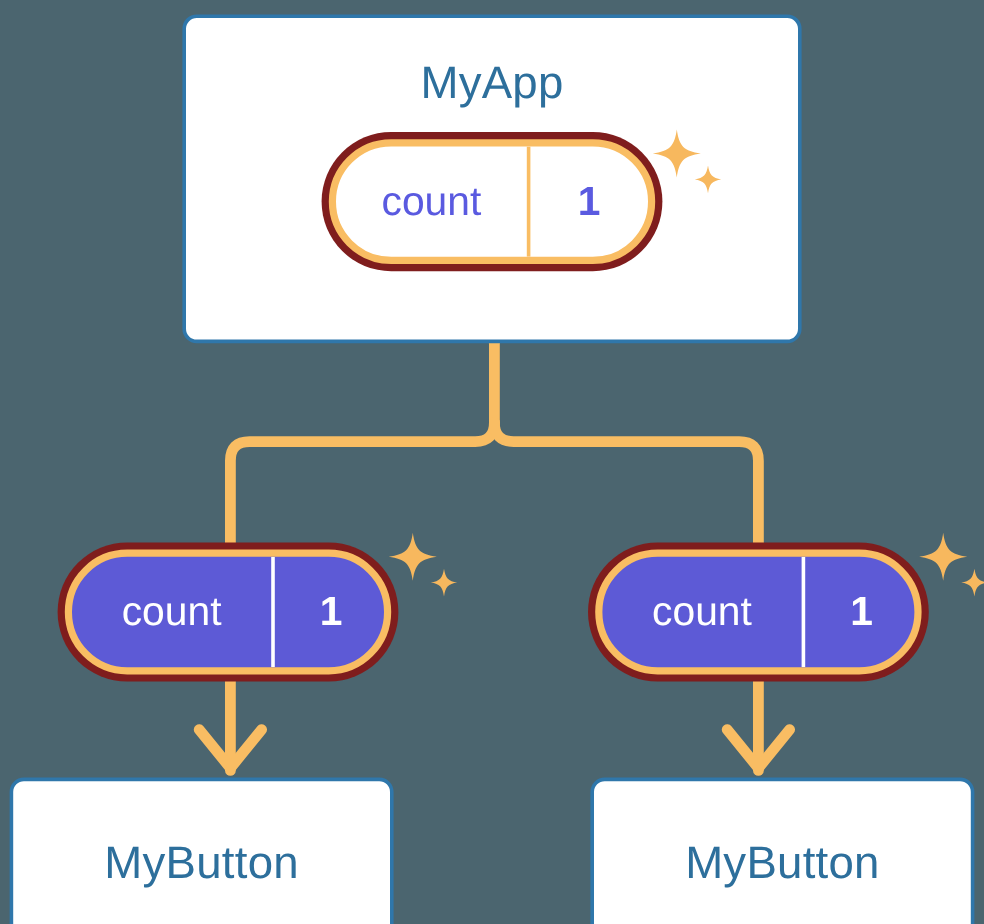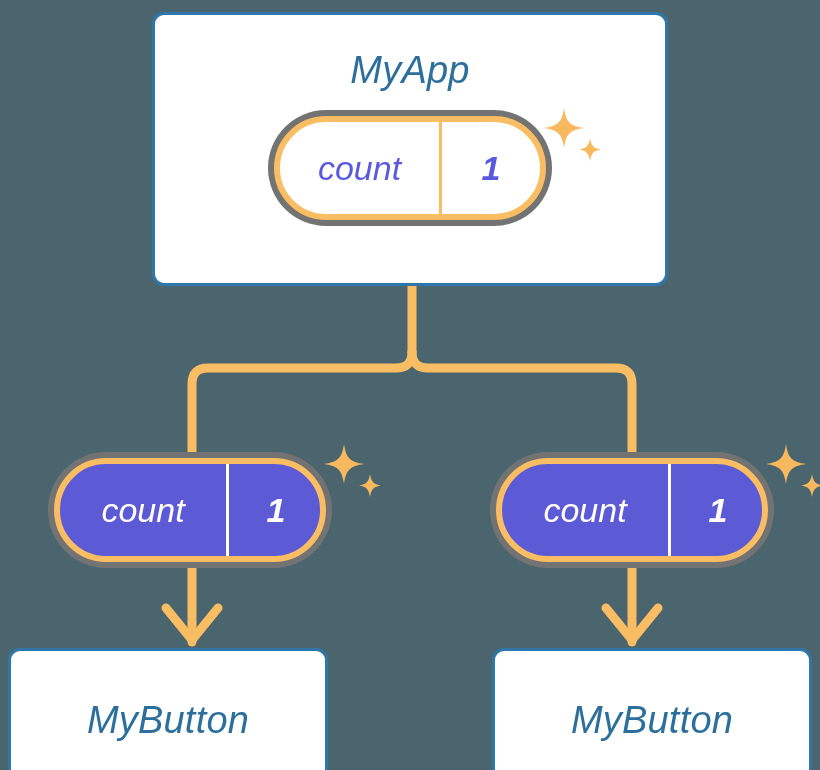--- a/index.html
+++ b/index.html
@@ -11,21 +11,20 @@
     width: 820px;
     height: 770px;
     background: #4b656f;
     font-family: "Liberation Sans", sans-serif;
     overflow: hidden;
   }
   #stage {
     position: relative;
     width: 668px;
     height: 770px;
-    font-style: italic;
   }
 
   
   #wires {
     position: absolute;
     left: 0; top: 0;
     width: 820px;
     height: 770px;
     z-index: 1;
     pointer-events: none;
@@ -73,21 +72,21 @@
 
   
   .pill {
     position: absolute;
     z-index: 4;
     box-sizing: border-box;
     border-radius: 999px;
     display: flex;
     align-items: stretch;
     
-    background: #737373;
+    background: #7f1d1d;
     padding: 6px;
   }
   .pill-inner {
     box-sizing: border-box;
     flex: 1 1 auto;
     border-radius: 999px;
     border: 6px solid #f9bd63;
     display: flex;
     align-items: stretch;
     overflow: hidden;

